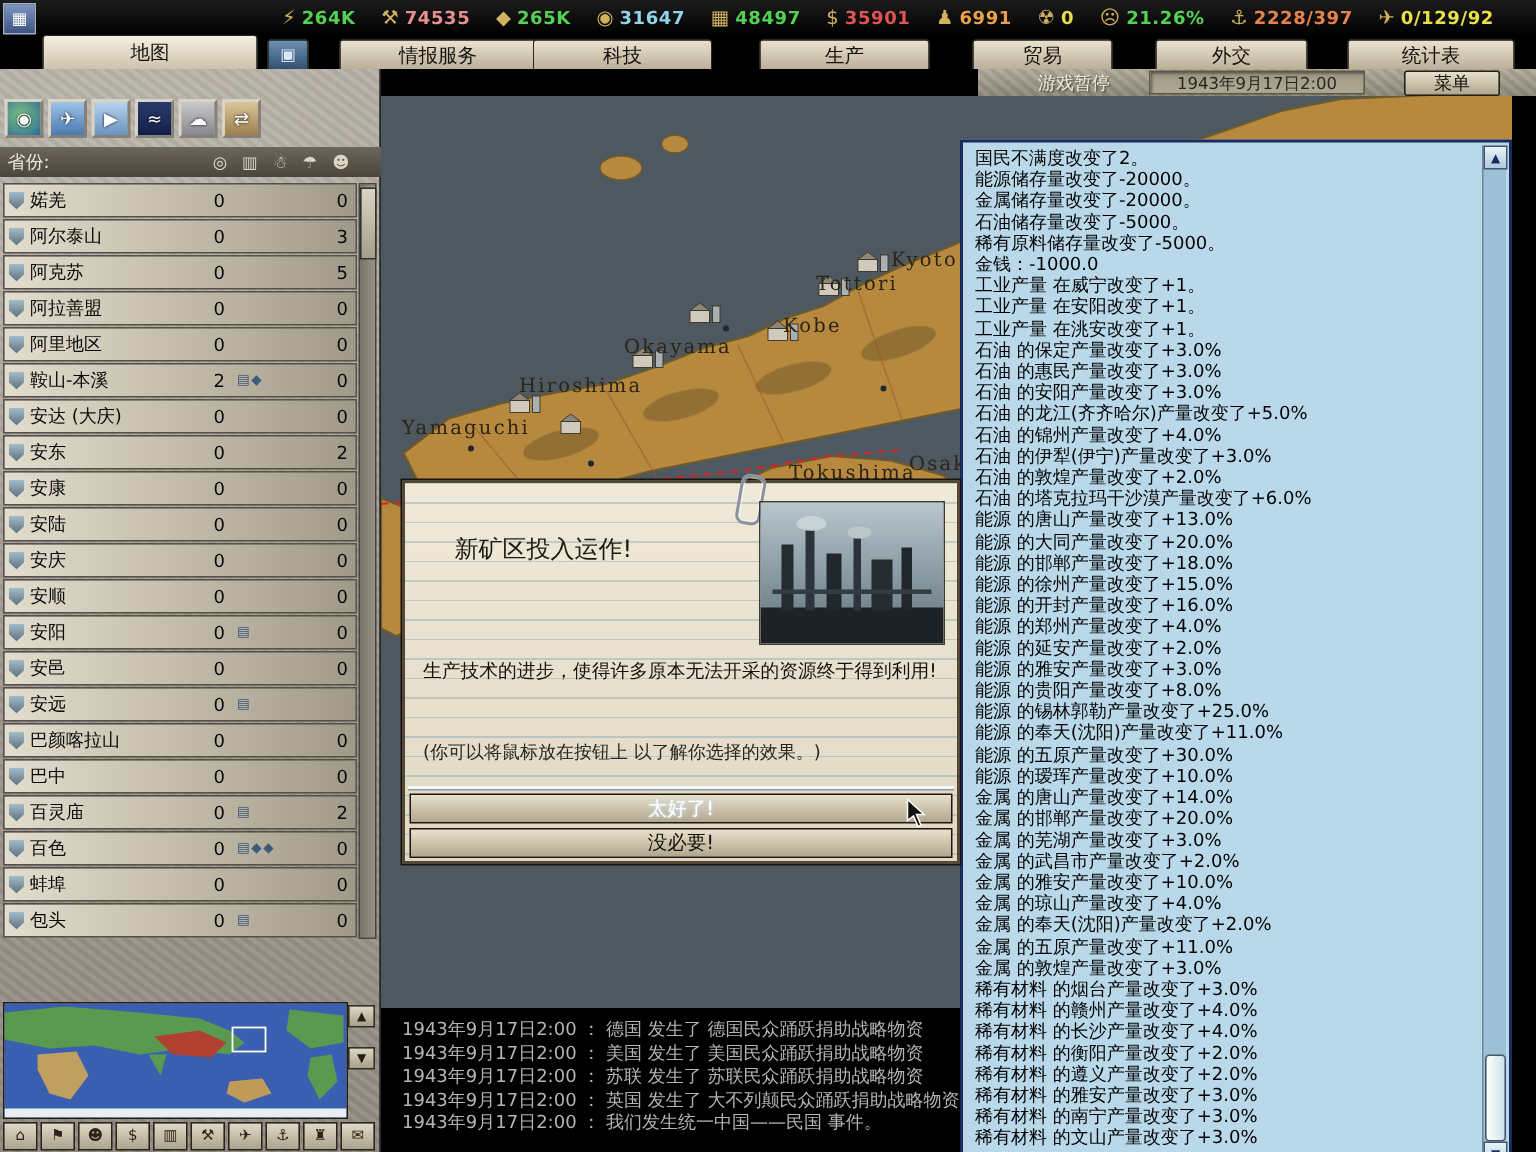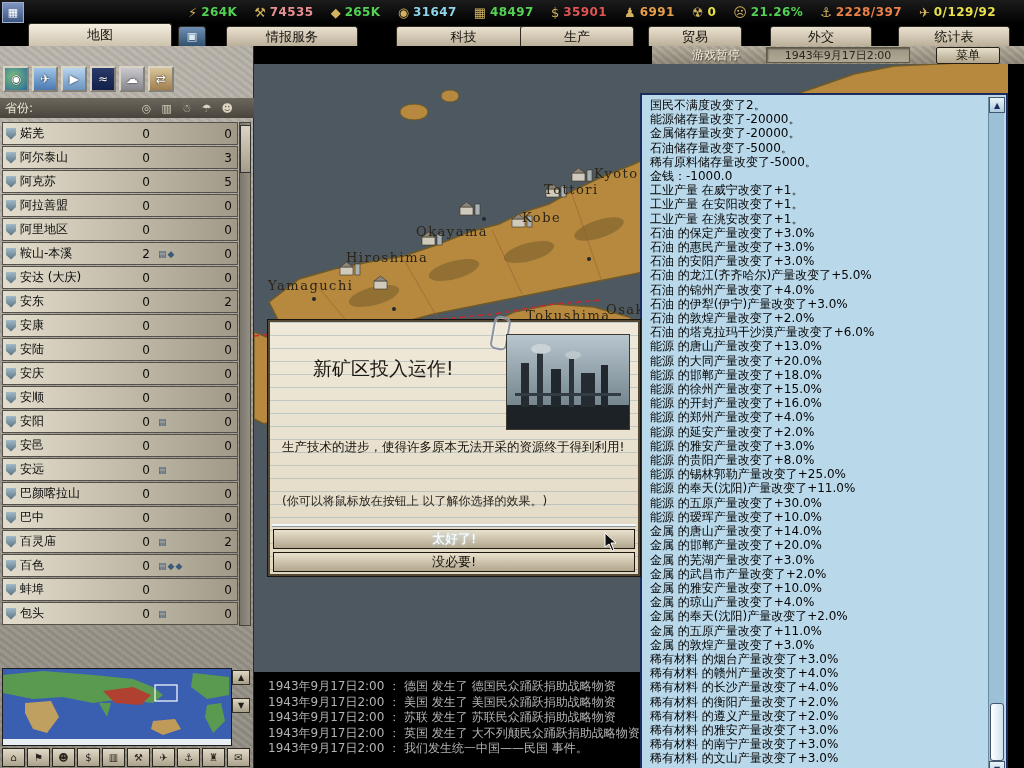--- a/index.html
+++ b/index.html
@@ -78,21 +78,21 @@
   .map-label{position:absolute;font-family:"DejaVu Serif",serif;font-size:13px;color:#2c2417;letter-spacing:1.5px;white-space:nowrap;}
 
   
   .dialog{position:absolute;left:268px;top:320px;width:372px;height:256px;z-index:5;box-sizing:border-box;
           border:2px solid #544834;outline:1px solid #181410;
           background:repeating-linear-gradient(to bottom,rgba(110,150,170,.35) 0 1px,transparent 1px 13px),
                      linear-gradient(#f0e9d9,#e1d8c3);}
   .paperclip{position:absolute;left:222px;top:-6px;width:13px;height:30px;border:2px solid #8a93a0;border-radius:6px;
              transform:rotate(10deg);box-shadow:inset 0 0 0 1px rgba(255,255,255,.5);}
   .photo{position:absolute;left:236px;top:12px;width:122px;height:94px;border:1px solid #3e3a30;}
-  .dlg-title{position:absolute;left:43px;top:34px;font-size:19px;color:#1c1812;}
+  .dlg-title{position:absolute;left:33px;top:34px;font-size:16px;color:#1c1812;}
   .dlg-body{position:absolute;left:12px;top:112px;width:350px;font-size:12.5px;line-height:26px;color:#15120c;}
   .dlg-hint{position:absolute;left:12px;top:166px;width:350px;font-size:12px;line-height:26px;color:#2a2620;}
   .dlg-divider{position:absolute;left:2px;right:2px;top:202px;height:2px;background:#f3f7fa;box-shadow:0 1px 0 #8a98a2;}
   .dlg-btn{position:absolute;left:3px;right:3px;height:20px;box-sizing:border-box;cursor:pointer;
            background:linear-gradient(#e9e1cd,#b2a68d);border:1px solid #1c180f;
            display:flex;align-items:center;justify-content:center;font-size:13px;}
   .dlg-btn.accept{top:207px;color:#fff;text-shadow:0 0 4px #9ac8e0,0 0 2px #fff;}
   .dlg-btn.decline{top:230px;color:#15120c;}
 
   
@@ -166,22 +166,22 @@
         <div class="res">
           <span class="res-icon">✈</span>
           <span class="res-val" style="color: rgb(232, 224, 74);">0/129/92</span>
         </div>
       </div>
   </div>
 
   <div class="tab active" style="left:28px;width:144px">地图</div>
   <div class="tab mini" style="left:178px;width:28px">▣</div>
   <div class="tab" style="left:226px;width:132px">情报服务</div>
-  <div class="tab" style="left:396px;width:135px">科技</div>
-  <div class="tab" style="left:520px;width:114px">生产</div>
+  <div class="tab" style="left:355px;width:120px">科技</div>
+  <div class="tab" style="left:506px;width:114px">生产</div>
   <div class="tab" style="left:648px;width:94px">贸易</div>
   <div class="tab" style="left:770px;width:102px">外交</div>
   <div class="tab" style="left:898px;width:112px">统计表</div>
 
   <div class="statusbar">
     <span class="paused">游戏暂停</span>
     <span class="date-box">1943年9月17日2:00</span>
     <span class="menu-btn">菜单</span>
   </div>
 

